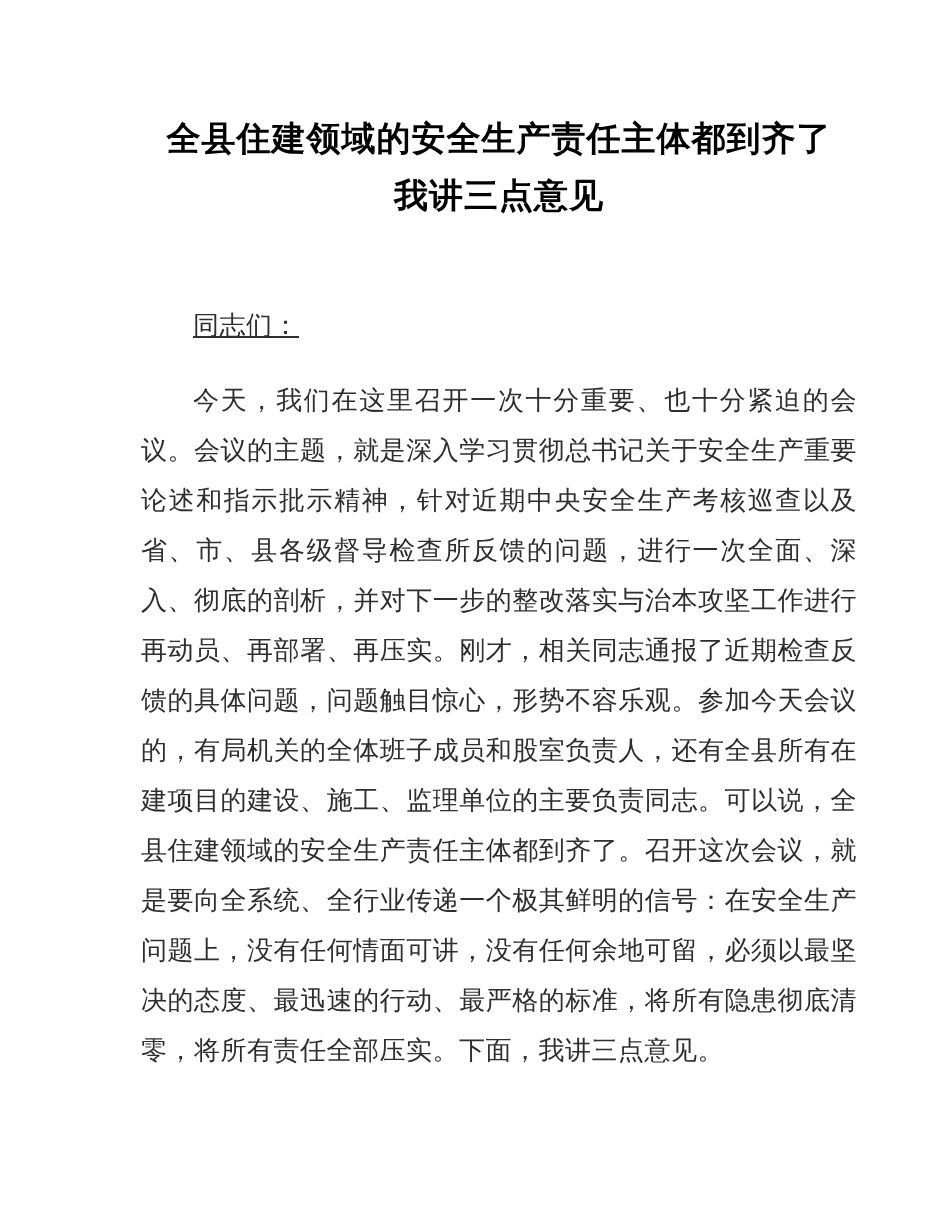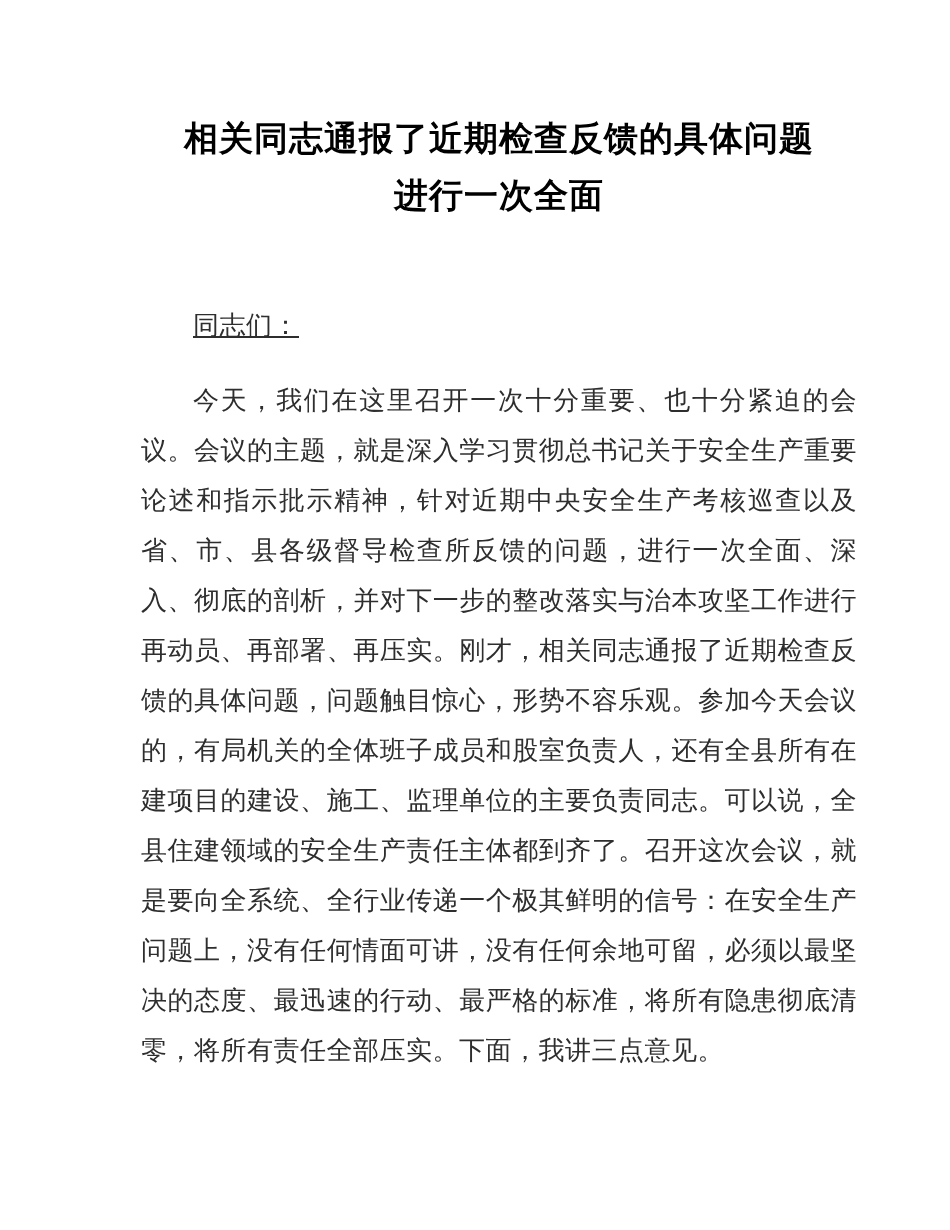--- a/index.html
+++ b/index.html
@@ -49,22 +49,22 @@
     font-family: Liberation Mono, monospace;
   }
 </style>
 </head>
 <body>
 
 <div class="page">
   <div class="doc">
 
     <div class="doc-title">
-      <div>相关同志通报了近期检查反馈的具体问题</div>
-      <div>进行一次全面</div>
+      <div>全县住建领域的安全生产责任主体都到齐了</div>
+      <div>我讲三点意见</div>
     </div>
 
     <div class="doc-body">
       <p class="salutation">同志们：</p>
       <p class="body-paragraph">今天，我们在这里召开一次十分重要、也十分紧迫的会议。会议的主题，就是深入学习贯彻总书记关于安全生产重要论述和指示批示精神，针对近期中央安全生产考核巡查以及省、市、县各级督导检查所反馈的问题，进行一次全面、深入、彻底的剖析，并对下一步的整改落实与治本攻坚工作进行再动员、再部署、再压实。刚才，相关同志通报了近期检查反馈的具体问题，问题触目惊心，形势不容乐观。参加今天会议的，有局机关的全体班子成员和股室负责人，还有全县所有在建项目的建设、施工、监理单位的主要负责同志。可以说，全县住建领域的安全生产责任主体都到齐了。召开这次会议，就是要向全系统、全行业传递一个极其鲜明的信号：在安全生产问题上，没有任何情面可讲，没有任何余地可留，必须以最坚决的态度、最迅速的行动、最严格的标准，将所有隐患彻底清零，将所有责任全部压实。下面，我讲三点意见。</p>
     </div>
 
   </div>
 </div>
 

